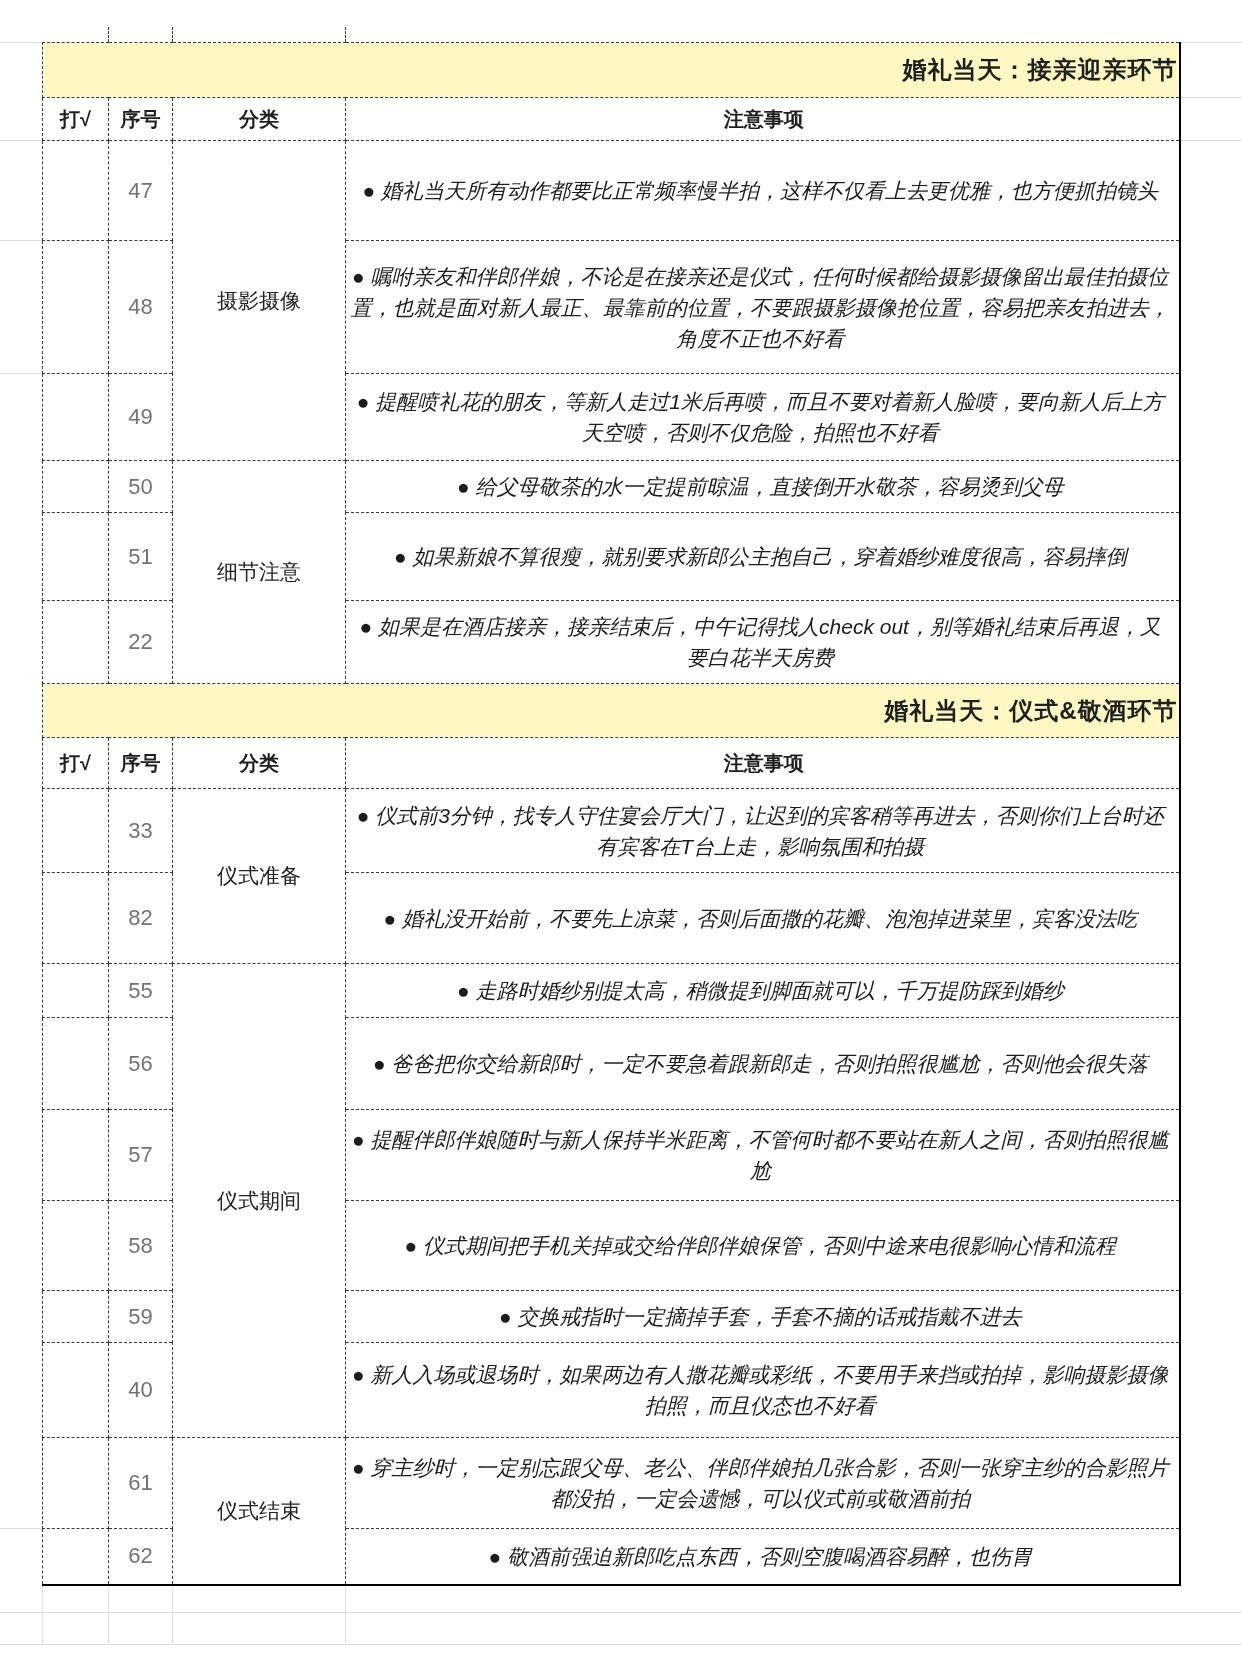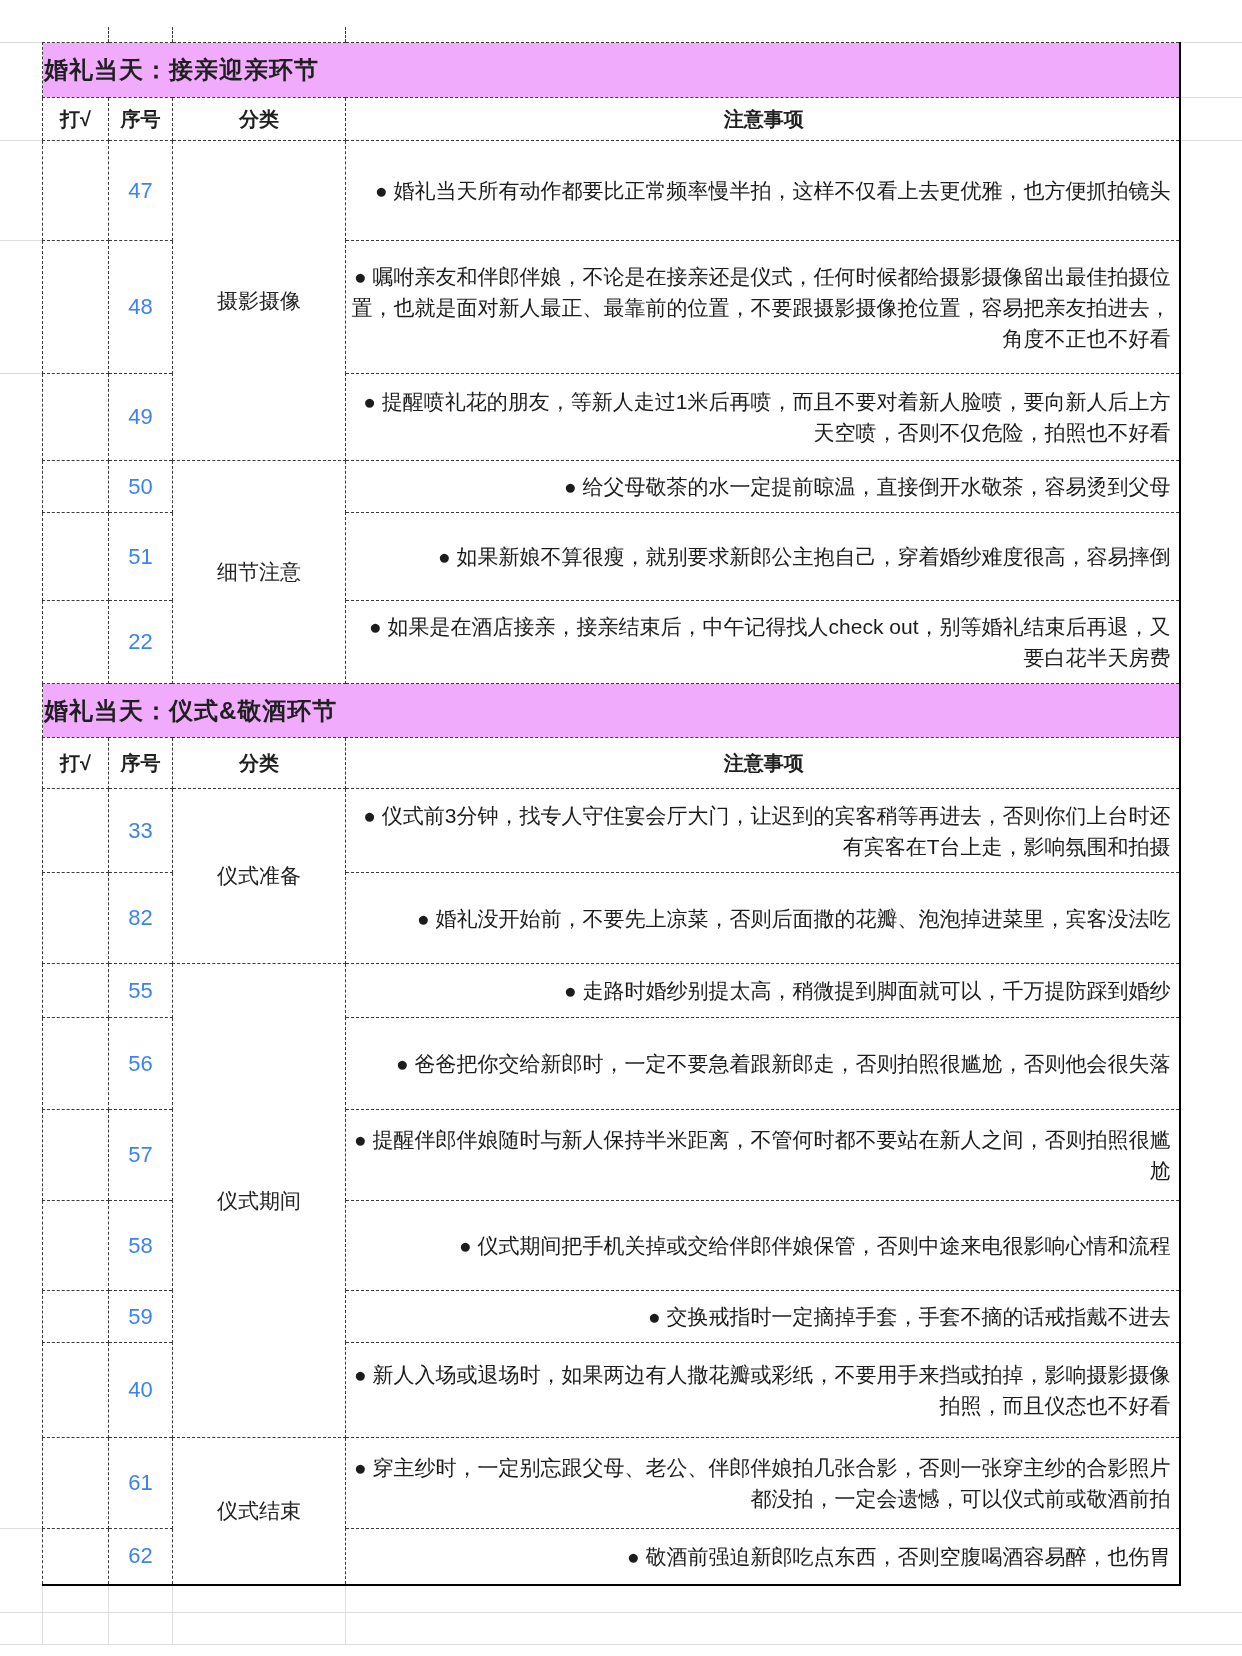--- a/index.html
+++ b/index.html
@@ -4,29 +4,29 @@
 <style>
   html,body{margin:0;padding:0;background:#ffffff;font-family:"Liberation Sans",sans-serif;}
   body{width:1242px;height:1656px;position:relative;overflow:hidden;color:#1f1f1f;}
 
   .sheet{position:absolute;left:42px;top:42px;width:1137px;}
   table{border-collapse:collapse;table-layout:fixed;width:1137px;
         border-top:1px dashed #3a3a3a;border-left:1px dashed #3a3a3a;
         border-right:2px solid #000;border-bottom:2px solid #000;}
   td,th{border:1px dashed #3a3a3a;vertical-align:middle;overflow:hidden;}
 
-  .banner{background:#f0abfc;text-align:left;font-weight:bold;font-size:24px;letter-spacing:1px;}
+  .banner{background:#fef9c3;text-align:right;font-weight:bold;font-size:24px;letter-spacing:1px;}
   th{font-size:20px;font-weight:bold;background:#fff;}
   .c-check,.c-no,.c-cat{text-align:center;}
   .c-note{text-align:center;padding-left:4px;}
 
   .check{background:#fff;}
-  .no{text-align:center;font-size:22px;color:#3b82f6;}
+  .no{text-align:center;font-size:22px;color:#737373;}
   .cat{text-align:center;font-size:21px;color:#222;}
-  .note{font-size:21px;line-height:31px;text-align:right;padding:3px 8px 3px 4px;color:#1c1c1c;}
+  .note{font-size:21px;line-height:31px;text-align:center;padding:3px 8px 3px 4px;color:#1c1c1c;font-style:italic;}
 
   
   .vstub{position:absolute;width:0;border-left:1px dashed #3a3a3a;}
   .faint-h{position:absolute;height:1px;background:#dedede;}
   .faint-v{position:absolute;width:1px;background:#dedede;}
 </style>
 </head>
 <body>
 
 <div class="vstub" style="left:108px;top:27px;height:15px;"></div>

